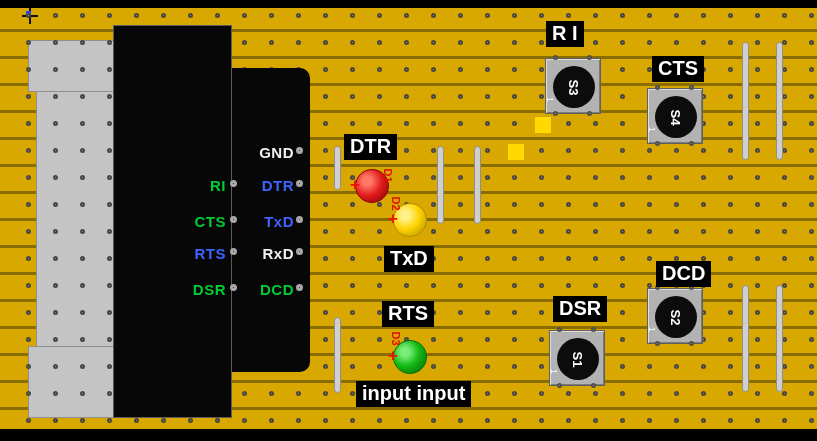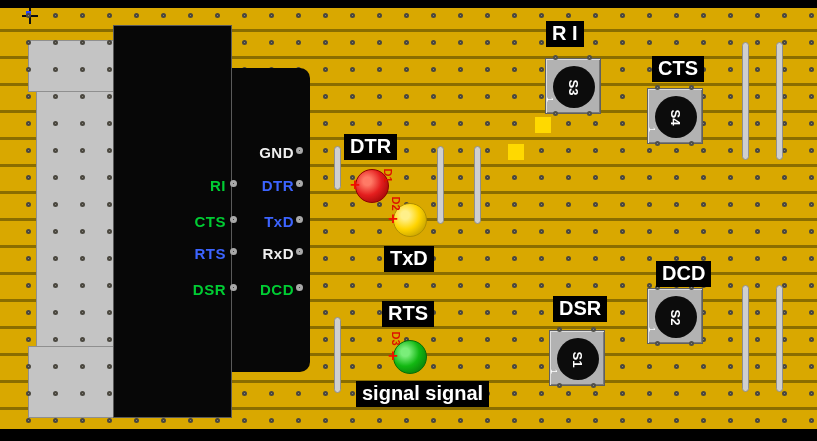--- a/index.html
+++ b/index.html
@@ -643,20 +643,20 @@
       <div class="led-plus" style="left: 388px; top: 210px;">+</div>
       <div class="led-des" style="left: 388px; top: 198px;">D2</div>
       <div class="led" style="left: 393px; top: 340px; background: radial-gradient(circle at 35% 35%, rgb(122, 238, 122) 0px, rgb(122, 238, 122) 14%, rgb(18, 184, 18) 48%, rgb(7, 109, 7) 94%); border: 1px solid rgb(7, 109, 7);"></div>
       <div class="led-plus" style="left: 388px; top: 347px;">+</div>
       <div class="led-des" style="left: 388px; top: 333px;">D3</div>
     </div>
   <div id="ann-layer">
       <div class="ann" style="left: 344px; top: 134px;">DTR</div>
       <div class="ann" style="left: 384px; top: 246px;">TxD</div>
       <div class="ann" style="left: 382px; top: 301px;">RTS</div>
-      <div class="ann" style="left: 356px; top: 381px;">signal signal</div>
+      <div class="ann" style="left: 356px; top: 381px;">input input</div>
       <div class="ann" style="left: 546px; top: 21px;">R I</div>
       <div class="ann" style="left: 652px; top: 56px;">CTS</div>
       <div class="ann" style="left: 553px; top: 296px;">DSR</div>
       <div class="ann" style="left: 656px; top: 261px;">DCD</div>
     </div>
 
 </div>
 
 </body></html>

